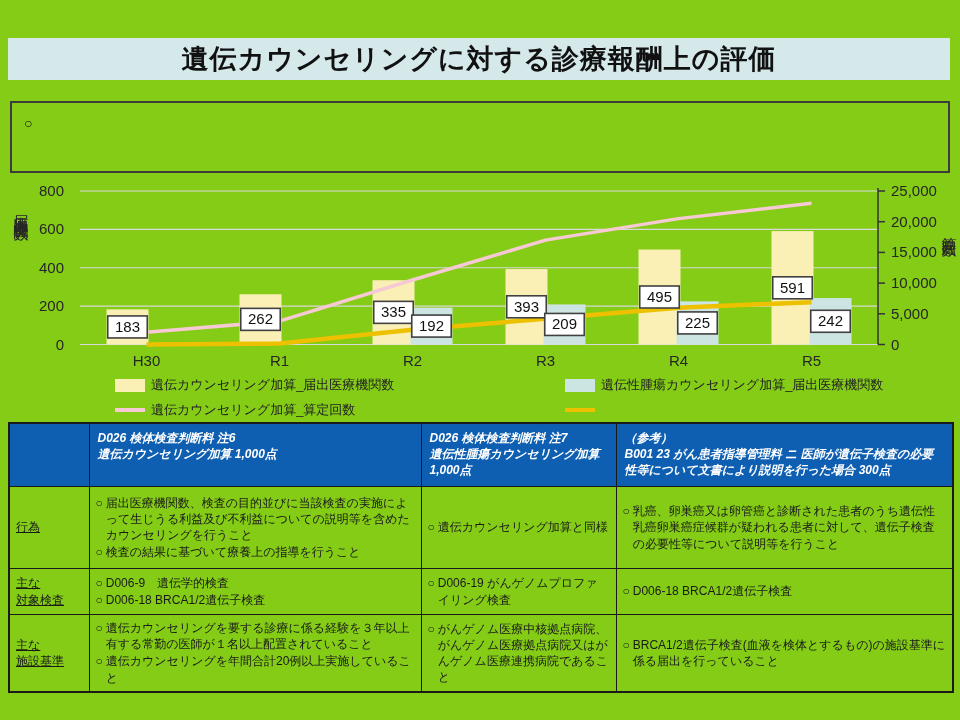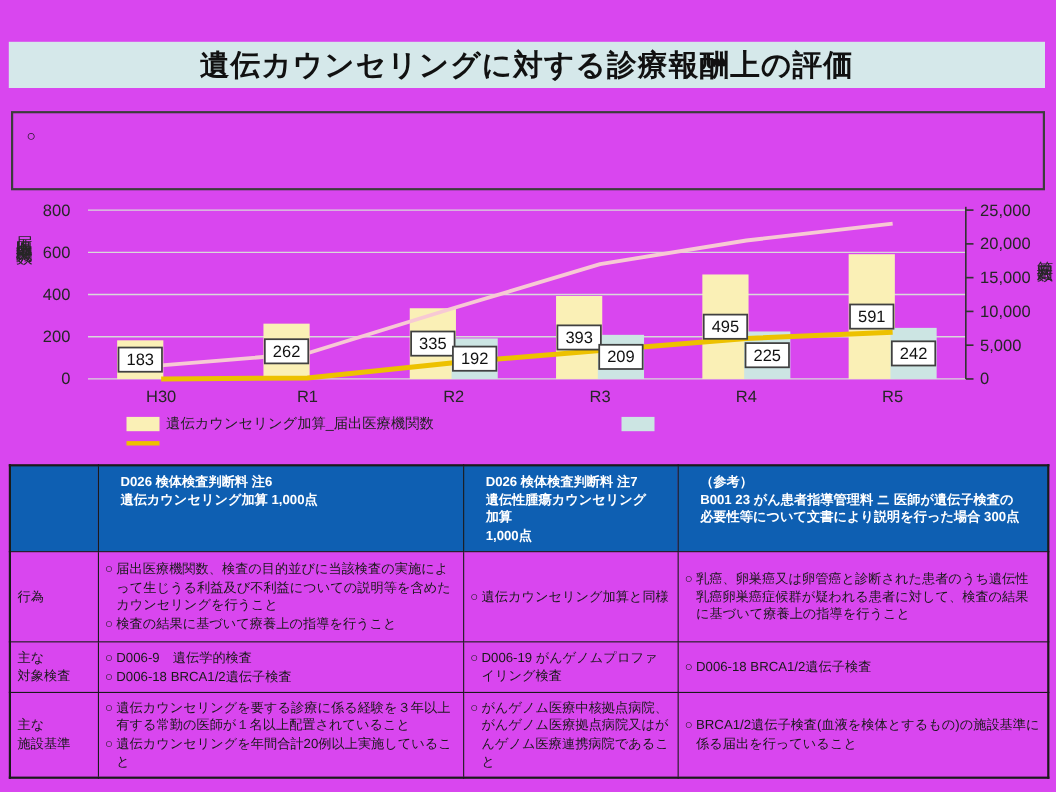--- a/index.html
+++ b/index.html
@@ -1,17 +1,17 @@
 <!DOCTYPE html>
 <html><head>
 <meta charset="utf-8">
 <style>
   html,body{margin:0;padding:0;background:#ffffff;}
   body{font-family:"Liberation Sans","DejaVu Sans",sans-serif;color:#1a1a1a;}
-  .canvas{position:relative;width:960px;height:720px;background:#d946ef;overflow:hidden;}
+  .canvas{position:relative;width:960px;height:720px;background:#84cc16;overflow:hidden;}
 
   .title-bar{position:absolute;left:8px;top:38px;width:942px;height:42px;background:#d5e8ea;
     display:flex;align-items:center;justify-content:center;}
   .title-bar span{font-size:27px;font-weight:bold;letter-spacing:1px;color:#111;}
 
   .note-box{position:absolute;left:10px;top:101px;width:912px;height:48px;border:2px solid #3c3c3c;
     padding:10px 12px;display:flex;gap:9px;font-size:14px;font-weight:600;line-height:1.5;color:#111;}
   .note-box .mk{flex:0 0 auto;}
 
   .chart{position:absolute;left:0;top:181px;width:960px;height:200px;}
@@ -27,22 +27,22 @@
     row-gap:7px;font-size:13px;color:#222;}
   .lg-item{display:flex;align-items:center;gap:6px;text-align:right;}
   .sw-bar{width:30px;height:13px;flex:0 0 auto;}
   .sw-line{width:30px;height:4px;flex:0 0 auto;}
 
   .tablewrap{position:absolute;left:8px;top:422px;}
   table{border-collapse:collapse;table-layout:fixed;width:944px;border:2px solid #1a1a1a;}
   th,td{border:1.5px solid #1a1a1a;padding:4px 6px;font-size:12px;line-height:1.35;
     vertical-align:middle;text-align:left;font-weight:normal;}
   thead th{background:#0e5fb2;color:#ffffff;font-weight:bold;white-space:pre-line;
-    vertical-align:top;padding:6px 20px;}
-  th.rowlabel{white-space:pre-line;}
+    vertical-align:top;padding:6px 8px;font-style:italic;}
+  th.rowlabel{white-space:pre-line;text-decoration:underline;}
   .li{display:flex;gap:3px;margin:1px 0;}
   .li .mk{flex:0 0 auto;}
 </style>
 </head>
 <body>
 
 <div class="canvas">
 
   <div class="title-bar">
     <span>遺伝カウンセリングに対する診療報酬上の評価</span>
@@ -120,20 +120,25 @@
       </svg>
   </div>
 
   <div class="legend" id="legend">
       <div class="lg-item">
         <span class="sw-bar" style="background: rgb(250, 240, 182);"></span>
         <span>遺伝カウンセリング加算_届出医療機関数</span>
       </div>
       <div class="lg-item">
         <span class="sw-bar" style="background: rgb(204, 229, 227);"></span>
+        <span>遺伝性腫瘍カウンセリング加算_届出医療機関数</span>
+      </div>
+      <div class="lg-item">
+        <span class="sw-line" style="background: rgb(247, 201, 212);"></span>
+        <span>遺伝カウンセリング加算_算定回数</span>
       </div>
       <div class="lg-item">
         <span class="sw-line" style="background: rgb(237, 193, 0);"></span>
       </div>
     </div>
 
   <div class="tablewrap">
     <table id="table">
         <colgroup>
           <col style="width: 80px;">
@@ -168,21 +173,21 @@
             </td>
             <td>
               <div class="li">
                 <span class="mk">○</span>
                 <span>遺伝カウンセリング加算と同様</span>
               </div>
             </td>
             <td>
               <div class="li">
                 <span class="mk">○</span>
-                <span>乳癌、卵巣癌又は卵管癌と診断された患者のうち遺伝性乳癌卵巣癌症候群が疑われる患者に対して、検査の結果に基づいて療養上の指導を行うこと</span>
+                <span>乳癌、卵巣癌又は卵管癌と診断された患者のうち遺伝性乳癌卵巣癌症候群が疑われる患者に対して、遺伝子検査の必要性等について説明等を行うこと</span>
               </div>
             </td>
           </tr>
           <tr>
             <th class="rowlabel" style="height: 37px;">主な
 対象検査</th>
             <td>
               <div class="li">
                 <span class="mk">○</span>
                 <span>D006-9　遺伝学的検査</span>

